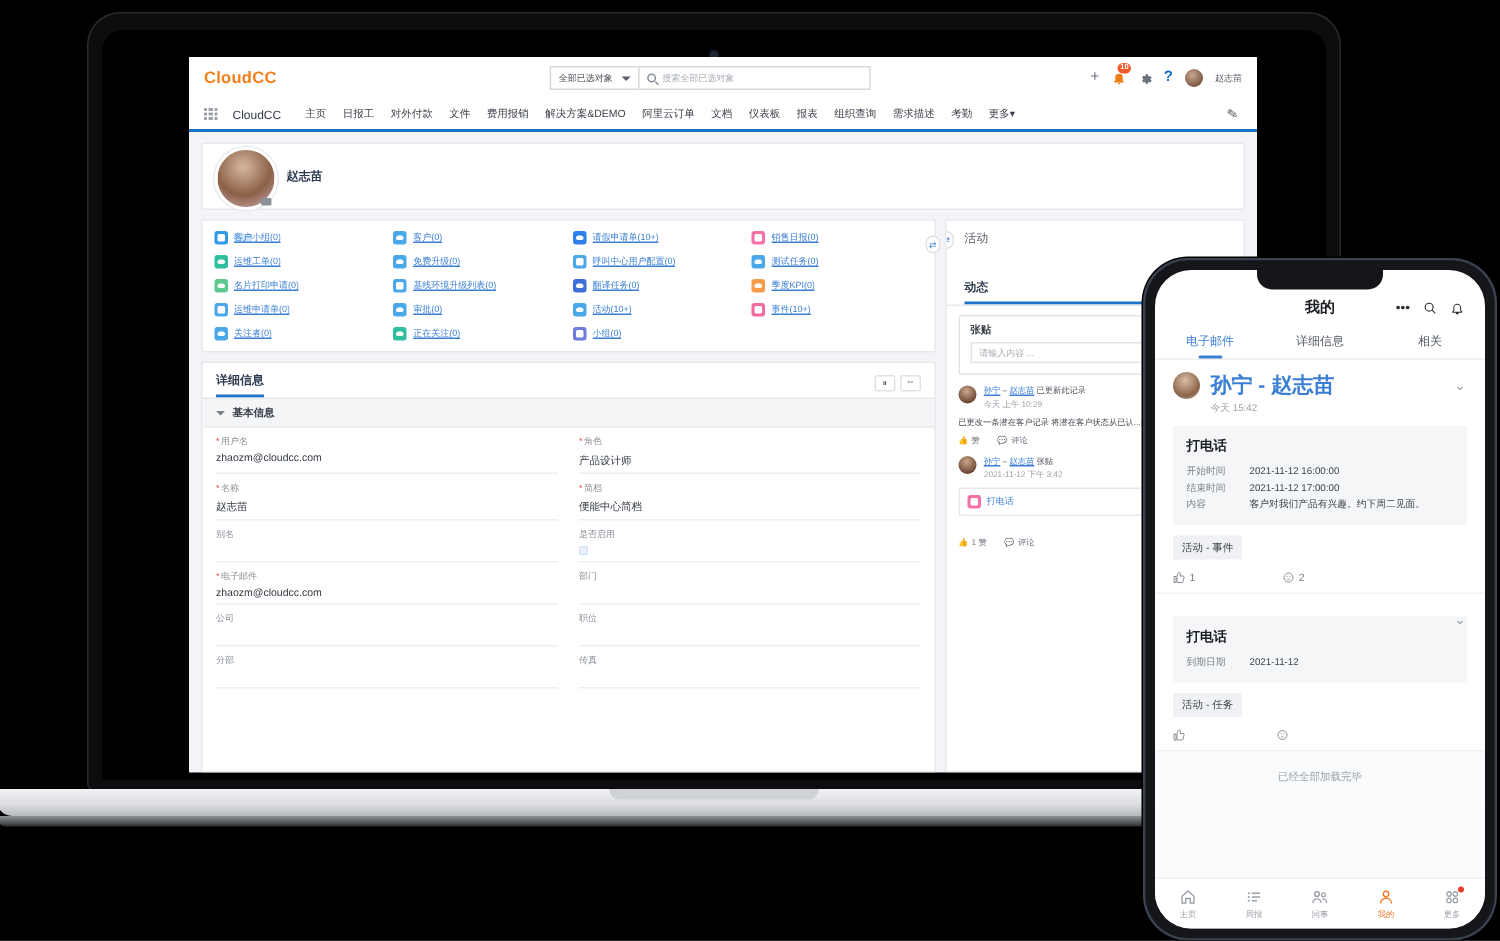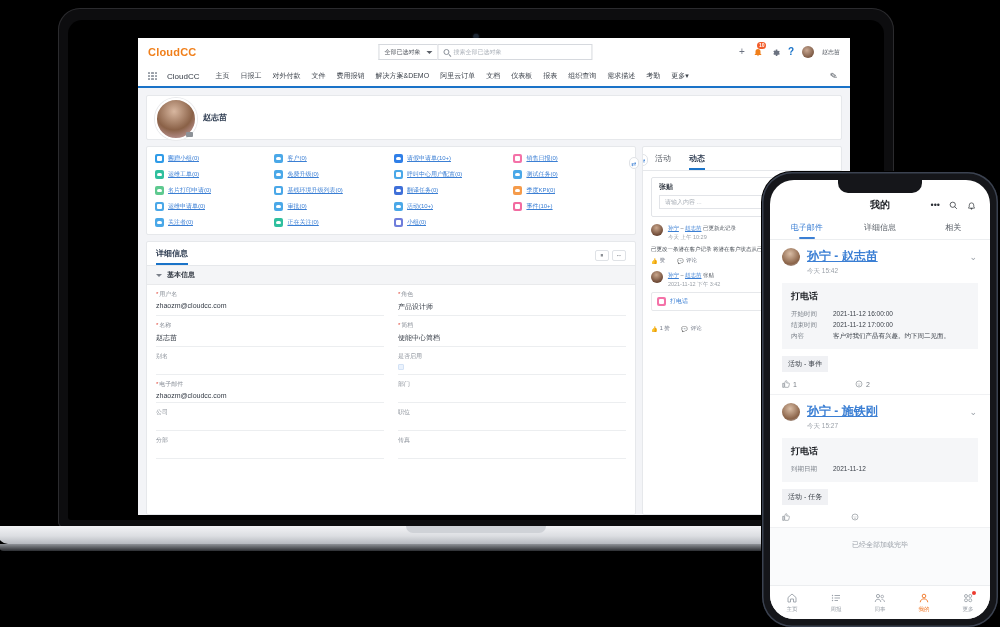--- a/index.html
+++ b/index.html
@@ -23,21 +23,21 @@
   .lid-inner {
     position: absolute; left: 10px; top: 12px; width: 816px; height: 500px;
     background: #000; border-radius: 14px 14px 3px 3px;
   }
   .camera {
     position: absolute; left: 50%; top: 14px; transform: translateX(-50%);
     width: 5px; height: 5px; border-radius: 50%; background: #1d2733;
     box-shadow: 0 0 2px #32435a;
   }
   .screen {
-    position: absolute; left: 80px; top: 30px; width: 712px; height: 477px;
+    position: absolute; left: 68px; top: 30px; width: 712px; height: 477px;
     background: #f3f4f7; overflow: hidden;
   }
   .base {
     position: absolute; left: -60px; top: 518px; width: 956px; height: 18px;
     background: linear-gradient(#f2f3f5 0%, #dcdee2 55%, #b6b9bf 100%);
     border-radius: 0 0 10px 10px;
   }
   .base:after {
     content:""; position:absolute; left:50%; top:0; transform:translateX(-50%);
     width: 140px; height: 7px; background: #cfd2d7;
@@ -134,21 +134,21 @@
   .section-title { font-size: 7px; font-weight: bold; color:#333a44; }
   .form { padding: 0 9px; display:grid; grid-template-columns: 1fr 1fr; column-gap: 14px; }
   .field { padding: 5px 0 3px 0; border-bottom: 1px solid #eceef0; min-height: 26px; }
   .f-label { font-size: 6px; color:#8a9099; margin-bottom: 3px; }
   .f-label .req { color:#e0483a; margin-right: 1px; }
   .f-val { font-size: 7px; color:#333a44; }
   .f-check { width:6px;height:6px;background:#eaf2fd;border:1px solid #d3e2f5; border-radius:1px; }
 
   .right-col { width: 203px; background:#fff; border:1px solid #e6e8eb; border-radius:2px;
                position: relative; overflow:hidden; display:flex; flex-direction: column; }
-  .feed-tabs { display:flex; gap: 18px; padding: 6px 12px 0 12px; }
+  .feed-tabs { display:flex; gap: 18px; padding: 6px 12px 0 12px; flex-direction: column; }
   .feed-tab { font-size: 8px; color:#5b6068; padding-bottom: 4px; }
   .feed-tab.active { font-weight:bold; color:#2d3b50; border-bottom: 2px solid #1a73c8; }
   .feed-sep { height:1px; background:#e6e8eb; }
   .post-box { margin: 6px 8px 0 8px; border:1px solid #e2e4e8; border-radius:2px; }
   .post-tab { font-size:7px; color:#333a44; padding: 4px 7px 3px 7px; font-weight: bold; }
   .post-input { margin: 0 7px 7px 7px; border:1px solid #e2e4e8; height: 14px;
                 display:flex; align-items:center; padding-left:5px; font-size:6px; color:#a8aeb6; }
   .feed-list { padding: 7px 8px 0 8px; overflow:hidden; flex: 1; }
   .fitem { margin-bottom: 7px; }
   .fhead { display:flex; gap: 5px; }
@@ -192,21 +192,21 @@
   .ph-tab { flex:1; text-align:center; font-size:8px; color:#555b63; padding: 5px 0 6px 0;
             position: relative; }
   .ph-tab.active { color:#3b7fd4; }
   .ph-tab.active:after { content:""; position:absolute; left:50%; transform:translateX(-50%);
             bottom: 0; width: 16px; height: 2px; background:#3b7fd4; border-radius:2px; }
   .ph-feed { flex:1; background:#fff; overflow:hidden; }
   .pcard { padding: 8px 12px 6px 12px; border-bottom: 1px solid #f0f1f3; position: relative; }
   .pc-head { display:flex; gap:7px; align-items:flex-start; }
   .pc-av { width:18px;height:18px;border-radius:50%; flex:none;
            background: radial-gradient(circle at 45% 32%, #d9bda5, #8a6348 65%, #cfd6e0); }
-  .pc-name { font-size:12px; font-weight:bold; color:#3b7fd4;text-decoration:underline; }
+  .pc-name { font-size:14px; font-weight:bold; color:#3b7fd4; }
   .pc-time { font-size:6.5px; color:#9aa0a8; margin-top:2px; }
   .pc-chev { position:absolute; right:13px; top: 12px; color:#9aa0a8; font-size: 9px; }
   .pc-body { background:#f5f6f8; margin-top:7px; padding: 7px 9px 8px 9px; }
   .pc-btitle { font-size:9px; font-weight:bold; color:#1c1f24; margin-bottom: 5px; }
   .pc-row { display:flex; font-size:6.5px; color:#555b63; line-height: 1.7; }
   .pc-k { width: 42px; color:#7a8089; flex:none; }
   .pc-v { color:#3d434b; }
   .pc-tag { display:inline-block; margin-top:7px; background:#f0f1f4; color:#3d434b;
             font-size:7px; padding: 3px 6px; }
   .pc-acts { display:flex; gap: 58px; margin-top: 8px; font-size:7px; color:#777d85;
@@ -589,27 +589,21 @@
               <span>
                 <svg width="8" height="8" viewBox="0 0 24 24">
                   <circle cx="12" cy="12" r="9" fill="none" stroke="#777d85" stroke-width="1.7"></circle>
                   <circle cx="9" cy="10" r="1" fill="#777d85"></circle>
                   <circle cx="15" cy="10" r="1" fill="#777d85"></circle>
                   <path d="M8.5 15c1 1.2 5.8 1.2 7 0" fill="none" stroke="#777d85" stroke-width="1.4"></path>
                 </svg>
                 <span>2</span>
               </span>
             </div></div>
-          <div class="pcard"><div class="pc-head">
-              <span class="pc-av"></span>
-              <span>
-                <div class="pc-name">孙宁 - 施铁刚</div>
-                <div class="pc-time">今天 15:27</div>
-              </span>
-            </div><span class="pc-chev">⌄</span><div class="pc-body">
+          <div class="pcard"><span class="pc-chev">⌄</span><div class="pc-body">
               <div class="pc-btitle">打电话</div>
               <div class="pc-rows">
                 <div class="pc-row">
                   <span class="pc-k">到期日期</span>
                   <span class="pc-v">2021-11-12</span>
                 </div>
               </div>
             </div><span class="pc-tag">活动 - 任务</span><div class="pc-acts">
               <span>
                 <svg width="8" height="8" viewBox="0 0 24 24">

